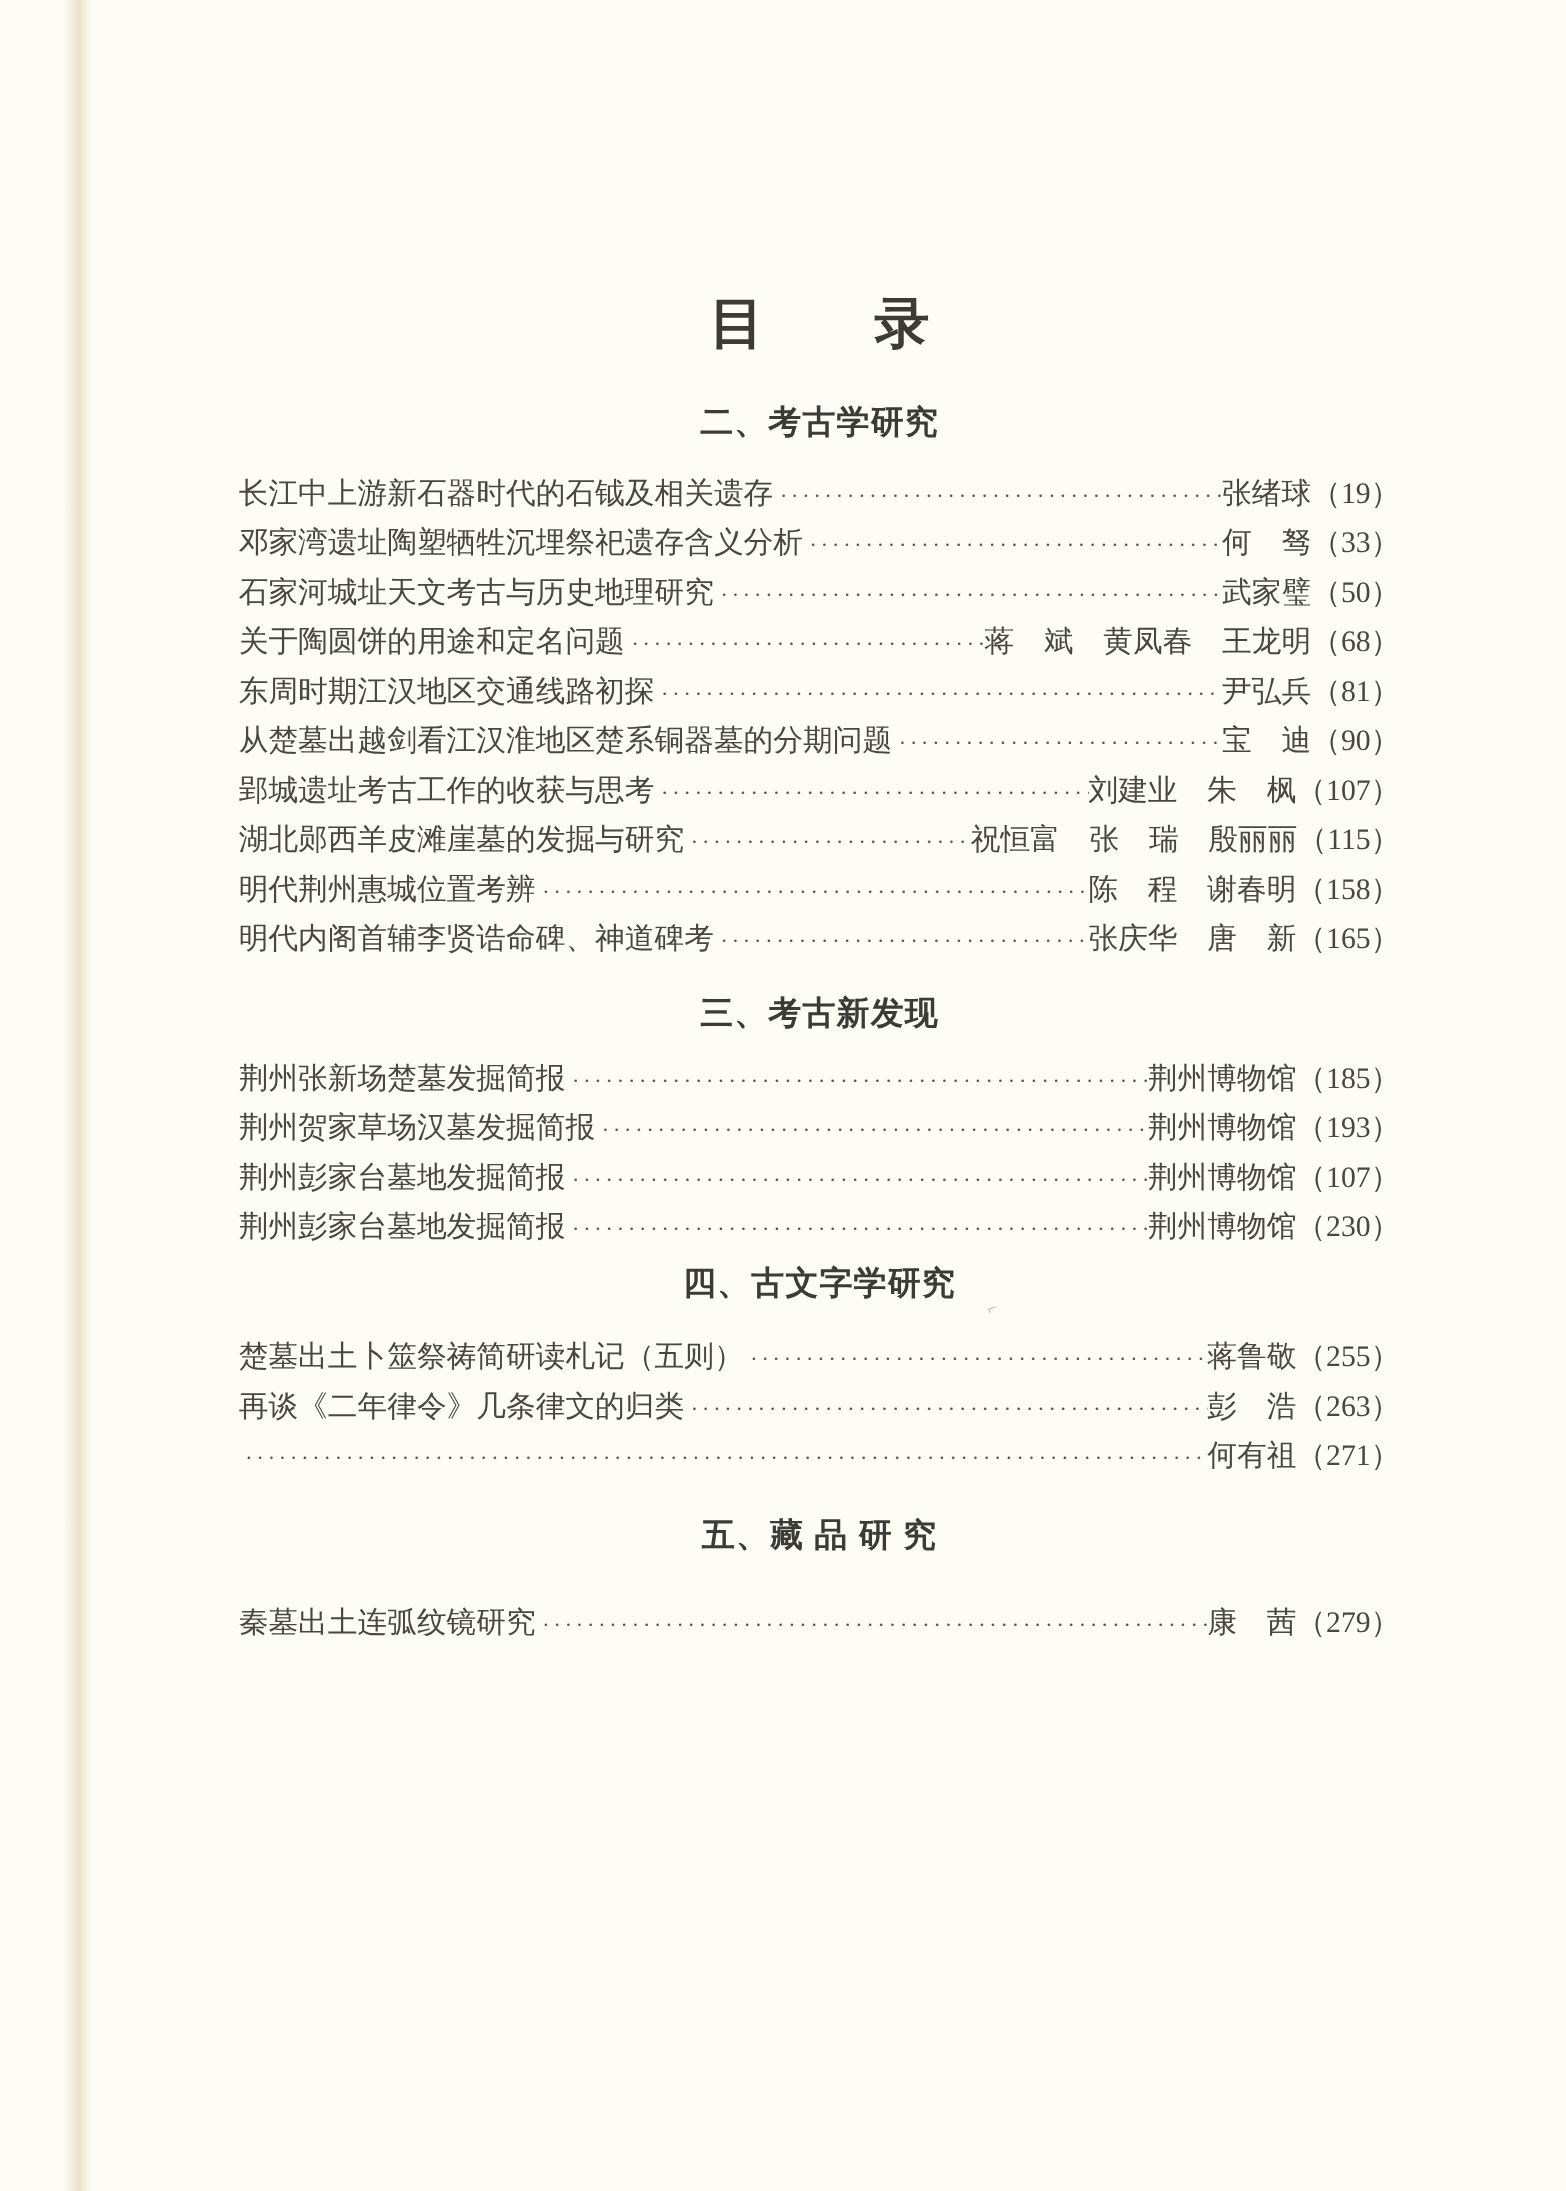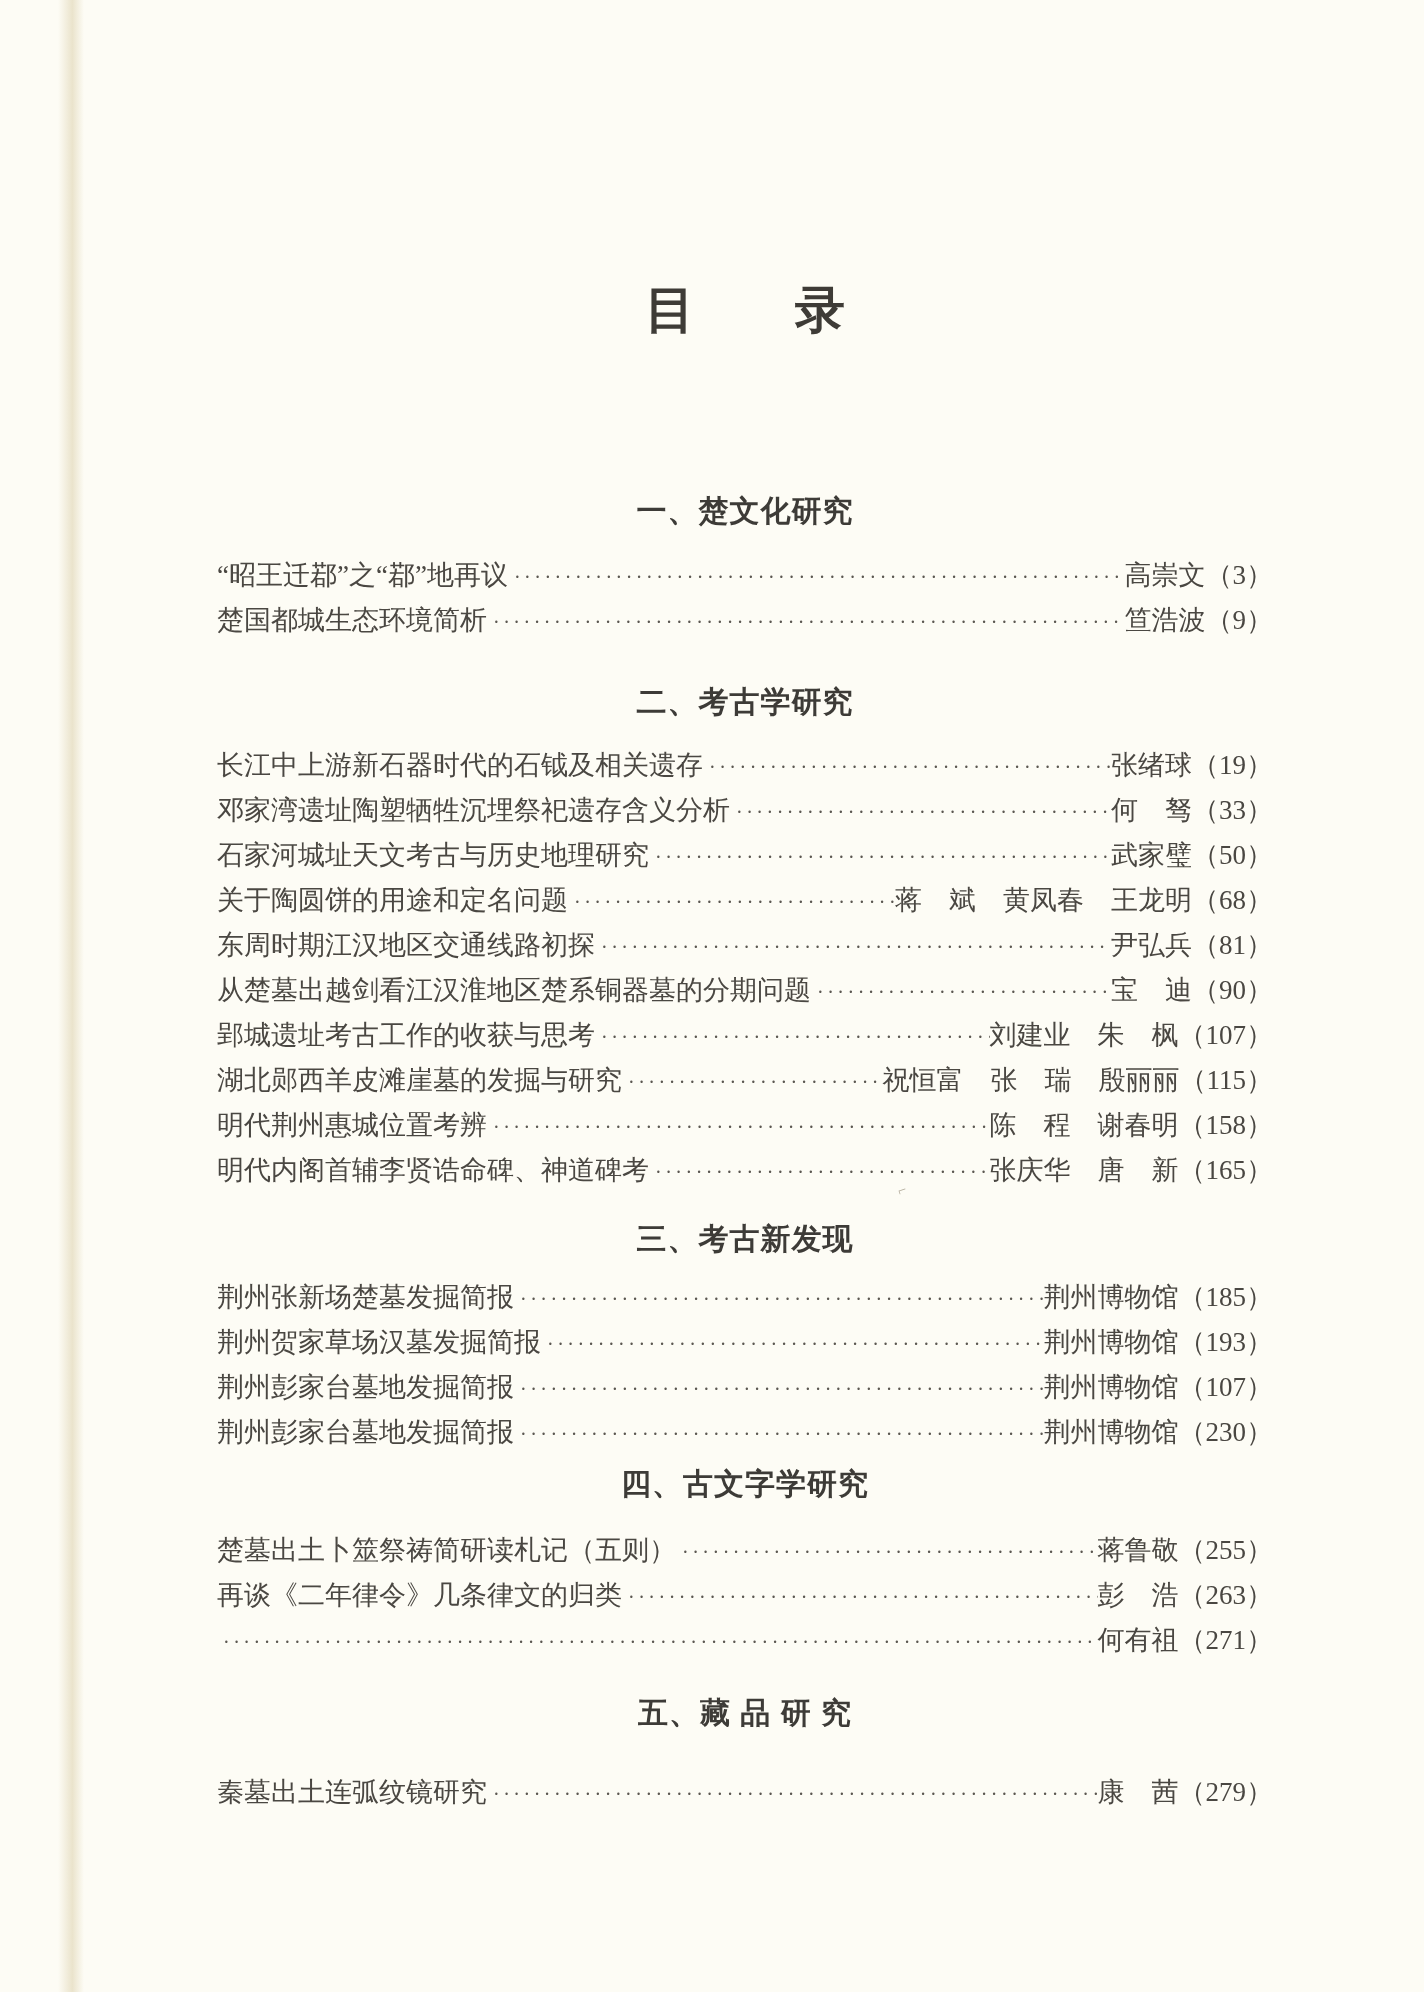--- a/index.html
+++ b/index.html
@@ -11,21 +11,21 @@
     font-family: "Liberation Serif", "DejaVu Serif", serif;
     color: #4a4742;
   }
   .page-edge {
     position: absolute; left: 58px; top: 0; bottom: 0; width: 26px;
     background: linear-gradient(to right, rgba(236,229,206,0.0), rgba(228,219,190,0.75) 55%, rgba(250,248,238,0.0));
     pointer-events: none;
   }
   .content {
     position: absolute;
-    left: 217px; top: 16px;
+    left: 217px; top: 0;
     width: 1056px;
   }
   .toc-title {
     margin-top: 262px;
     text-align: center;
     font-size: 50px;
     line-height: 64px;
     font-weight: 700;
     color: #3e3b36;
     font-family: "Liberation Serif", "DejaVu Serif", serif;
@@ -86,37 +86,20 @@
 </head>
 <body>
 
 <div class="page-edge"></div>
 <span class="scan-artifact">⌐</span>
 
 <div class="content">
 
   <div class="toc-title">目　　录</div>
 
-  <div>
-    <div class="section-heading mt-s1">一、楚文化研究</div>
-    <div class="entries e-s1">
-      <div class="entry">
-        <span class="entry-title">“昭王迁鄀”之“鄀”地再议</span>
-        <span class="leader"></span>
-        <span class="entry-authors">高崇文</span>
-        <span class="entry-page">（3）</span>
-      </div>
-      <div class="entry">
-        <span class="entry-title">楚国都城生态环境简析</span>
-        <span class="leader"></span>
-        <span class="entry-authors">笪浩波</span>
-        <span class="entry-page">（9）</span>
-      </div>
-    </div>
-  </div>
 
   <div>
     <div class="section-heading mt-s2">二、考古学研究</div>
     <div class="entries e-s2">
       <div class="entry">
         <span class="entry-title">长江中上游新石器时代的石钺及相关遗存</span>
         <span class="leader"></span>
         <span class="entry-authors">张绪球</span>
         <span class="entry-page">（19）</span>
       </div>

